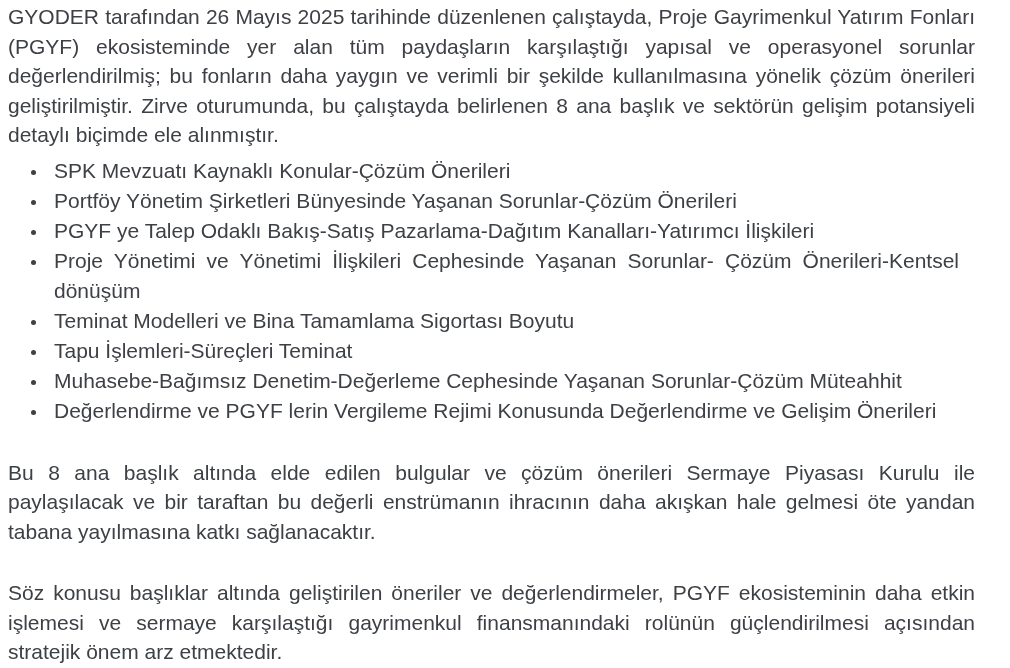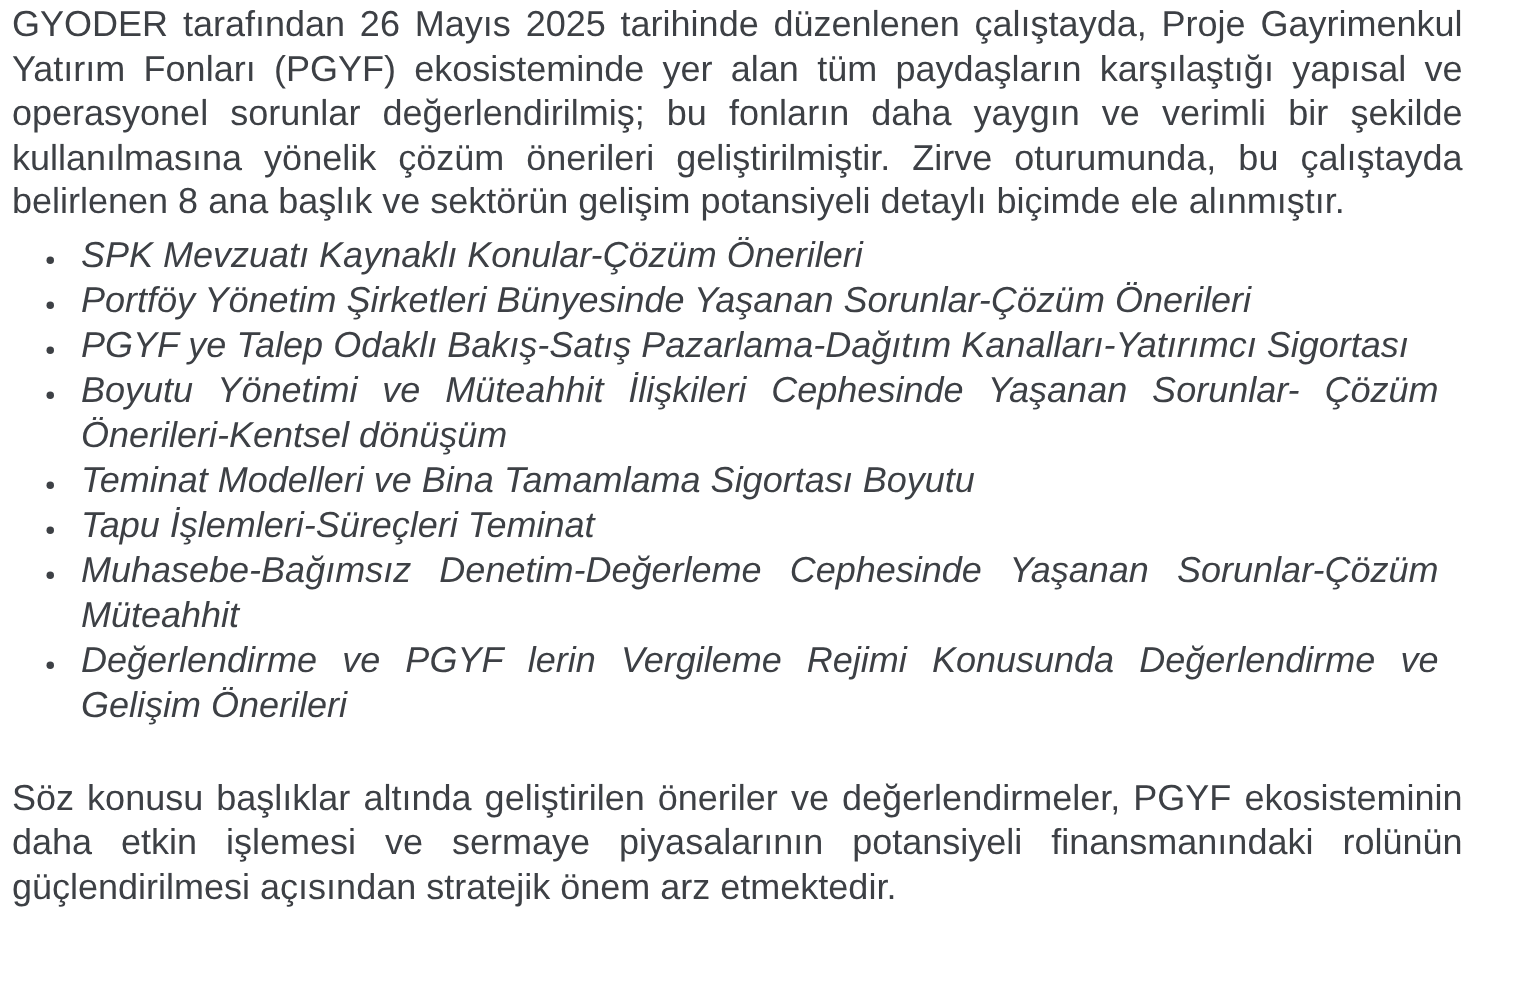--- a/index.html
+++ b/index.html
@@ -9,59 +9,59 @@
     width: 1010px;
     height: 668px;
     overflow: hidden;
   }
   .page {
     box-sizing: border-box;
     width: 1010px;
     height: 668px;
     padding: 2px 35px 0 8px;
     font-family: "Liberation Sans", sans-serif;
-    font-size: 24px;
+    font-size: 21px;
     color: #3d4045;
     text-align: justify;
   }
   .para {
     margin: 0;
     line-height: 29.5px;
     text-align: justify;
   }
   .spaced {
     margin-top: 32px;
   }
   .topics {
     margin: 6px 16px 0 0;
     padding: 0 0 0 40px;
     list-style: disc outside;
-    font-style: italic;
   }
   .topics li {
     line-height: 30px;
     text-align: justify;
     padding-left: 6px;
   }
   .topics li::marker {
     font-size: 0.8em;
   }
 </style>
 </head>
 <body>
 
 <main class="page">
   <p class="para">GYODER tarafından 26 Mayıs 2025 tarihinde düzenlenen çalıştayda, Proje Gayrimenkul Yatırım Fonları (PGYF) ekosisteminde yer alan tüm paydaşların karşılaştığı yapısal ve operasyonel sorunlar değerlendirilmiş; bu fonların daha yaygın ve verimli bir şekilde kullanılmasına yönelik çözüm önerileri geliştirilmiştir. Zirve oturumunda, bu çalıştayda belirlenen 8 ana başlık ve sektörün gelişim potansiyeli detaylı biçimde ele alınmıştır.</p>
 
   <ul class="topics">
       <li>SPK Mevzuatı Kaynaklı Konular-Çözüm Önerileri</li>
       <li>Portföy Yönetim Şirketleri Bünyesinde Yaşanan Sorunlar-Çözüm Önerileri</li>
-      <li>PGYF ye Talep Odaklı Bakış-Satış Pazarlama-Dağıtım Kanalları-Yatırımcı Sigortası</li>
-      <li>Boyutu Yönetimi ve Müteahhit İlişkileri Cephesinde Yaşanan Sorunlar- Çözüm Önerileri-Kentsel dönüşüm</li>
+      <li>PGYF ye Talep Odaklı Bakış-Satış Pazarlama-Dağıtım Kanalları-Yatırımcı İlişkileri</li>
+      <li>Proje Yönetimi ve Yönetimi İlişkileri Cephesinde Yaşanan Sorunlar- Çözüm Önerileri-Kentsel dönüşüm</li>
       <li>Teminat Modelleri ve Bina Tamamlama Sigortası Boyutu</li>
       <li>Tapu İşlemleri-Süreçleri Teminat</li>
       <li>Muhasebe-Bağımsız Denetim-Değerleme Cephesinde Yaşanan Sorunlar-Çözüm Müteahhit</li>
       <li>Değerlendirme ve PGYF lerin Vergileme Rejimi Konusunda Değerlendirme ve Gelişim Önerileri</li>
     </ul>
 
+  <p class="para spaced">Bu 8 ana başlık altında elde edilen bulgular ve çözüm önerileri Sermaye Piyasası Kurulu ile paylaşılacak ve bir taraftan bu değerli enstrümanın ihracının daha akışkan hale gelmesi öte yandan tabana yayılmasına katkı sağlanacaktır.</p>
 
-  <p class="para spaced">Söz konusu başlıklar altında geliştirilen öneriler ve değerlendirmeler, PGYF ekosisteminin daha etkin işlemesi ve sermaye piyasalarının potansiyeli finansmanındaki rolünün güçlendirilmesi açısından stratejik önem arz etmektedir.</p>
+  <p class="para spaced">Söz konusu başlıklar altında geliştirilen öneriler ve değerlendirmeler, PGYF ekosisteminin daha etkin işlemesi ve sermaye karşılaştığı gayrimenkul finansmanındaki rolünün güçlendirilmesi açısından stratejik önem arz etmektedir.</p>
 </main>
 
 </body></html>

